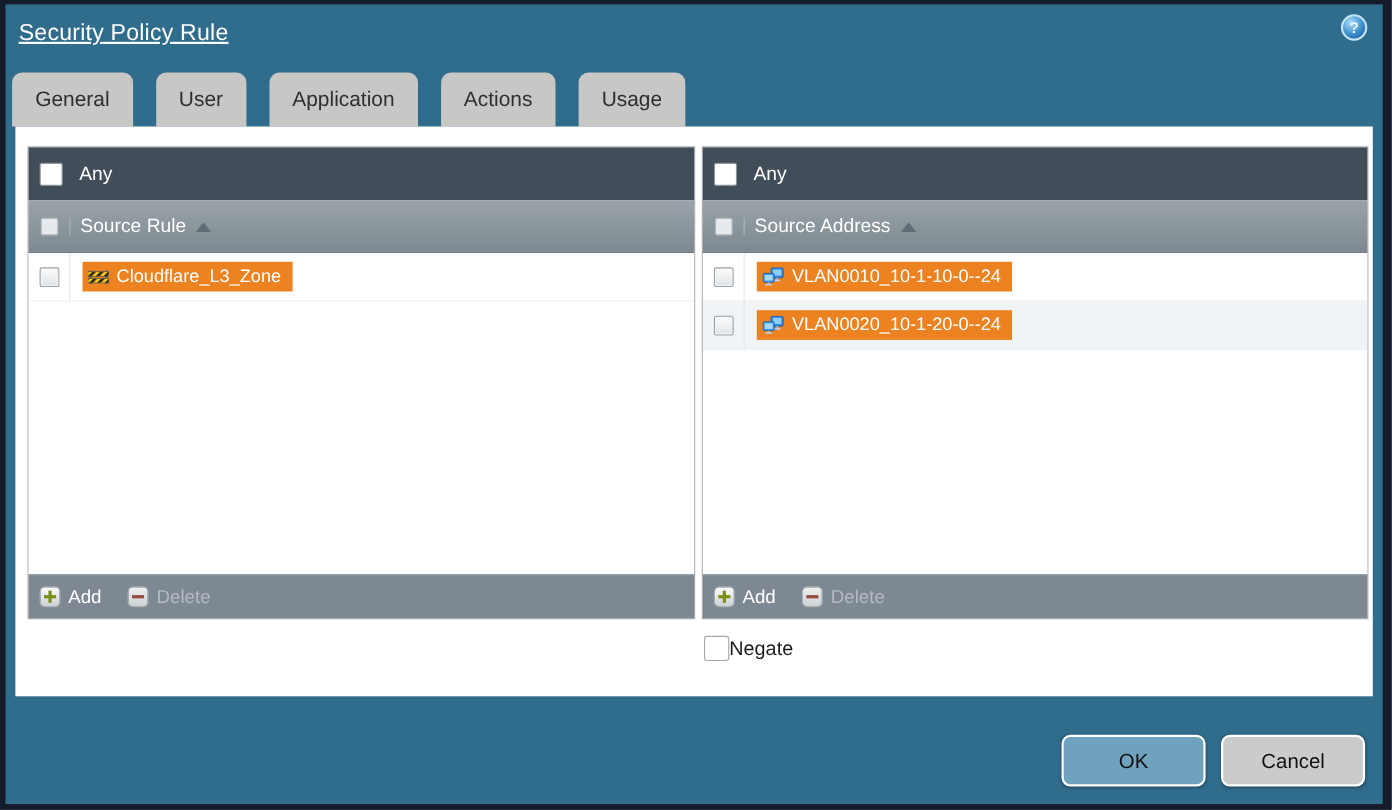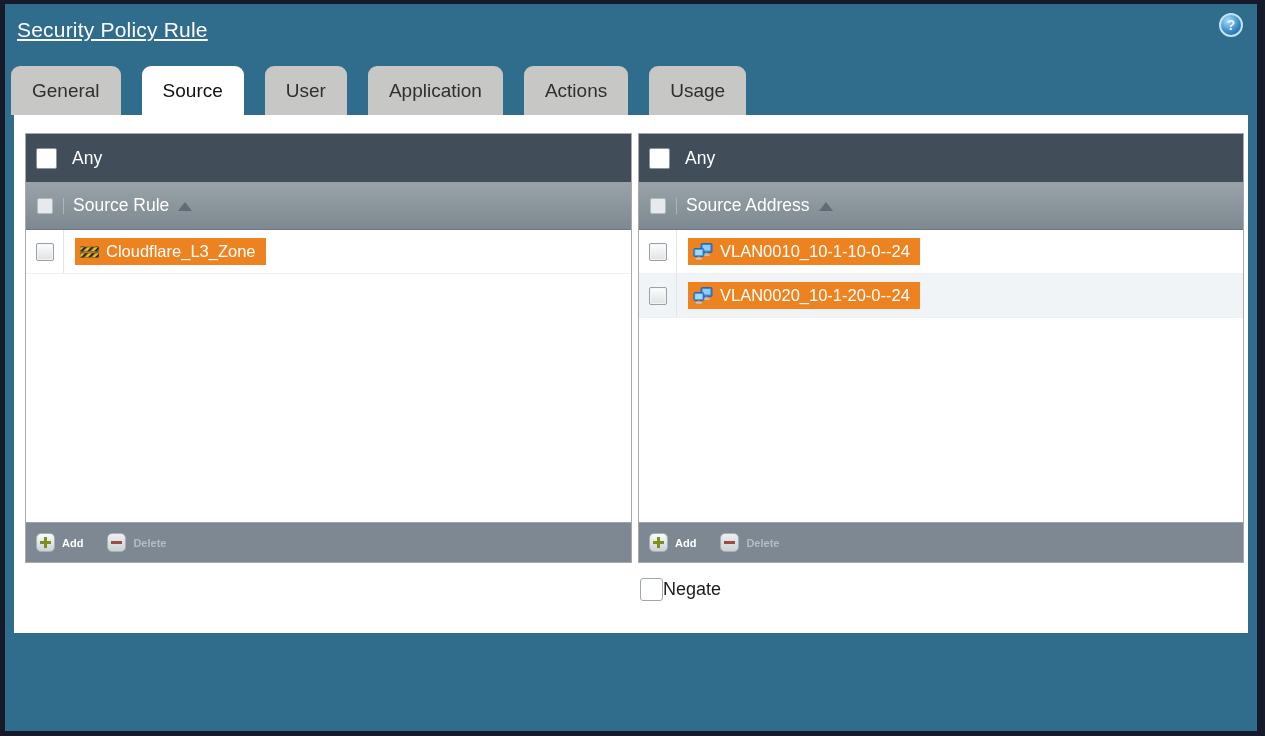--- a/index.html
+++ b/index.html
@@ -55,21 +55,21 @@
   .cb-negate{width:23px;height:23px;background:#fff;border:1px solid #9fa8ad;border-radius:3px;}
 
   
   .tag{display:inline-flex;align-items:center;height:27px;background:#ec8220;color:#fff;
     font-size:16.5px;margin-left:11px;padding:0 10px 0 5px;gap:7px;}
 
   
   .panel-footer{height:40px;background:#7e8892;display:flex;align-items:center;flex:0 0 auto;
     border-top:1px solid #9aa2aa;padding-left:10px;gap:24px;}
   .pf-btn{display:flex;align-items:center;gap:7px;background:none;border:none;padding:0;cursor:pointer;}
-  .pf-label{font-size:11px;color:#fff;font-weight:bold;}
+  .pf-label{font-size:17px;color:#fff;}
   .pf-btn.disabled .pf-label{color:#b5bcc2;cursor:default;}
   .mini-ic{width:19px;height:19px;border-radius:5px;background:linear-gradient(#fbfbfb,#ccd1d4);
     border:1px solid #a9b0b5;display:flex;align-items:center;justify-content:center;}
   .mini-ic.dim{background:linear-gradient(#eef0f1,#ccd1d4);}
   .plus{position:relative;width:11px;height:11px;}
   .plus:before,.plus:after{content:"";position:absolute;background:#7d8f1c;}
   .plus:before{left:4px;top:0;width:3px;height:11px;}
   .plus:after{left:0;top:4px;width:11px;height:3px;}
   .minus{width:11px;height:3px;background:#9a4d44;}
 
@@ -92,21 +92,20 @@
 <div class="screen">
   <div class="dialog">
 
     <div class="titlebar">
       <span class="title">Security Policy Rule</span>
       <span class="help-icon">?</span>
     </div>
 
     <div class="tabs">
       <div class="tab">General</div>
-      <div class="tab active">Source</div>
       <div class="tab">User</div>
       <div class="tab">Application</div>
       <div class="tab">Actions</div>
       <div class="tab">Usage</div>
     </div>
 
     <div class="content">
 
       <div class="panel left">
         <div class="any-bar">
@@ -233,15 +232,19 @@
         </div>
       </div>
 
       <div class="negate-row">
         <span class="cb cb-negate"></span>
         <span class="negate-label">Negate</span>
       </div>
 
     </div>
 
+    <div class="dlg-buttons">
+      <button class="btn ok">OK</button>
+      <button class="btn cancel">Cancel</button>
+    </div>
 
   </div>
 </div>
 
 </body></html>

